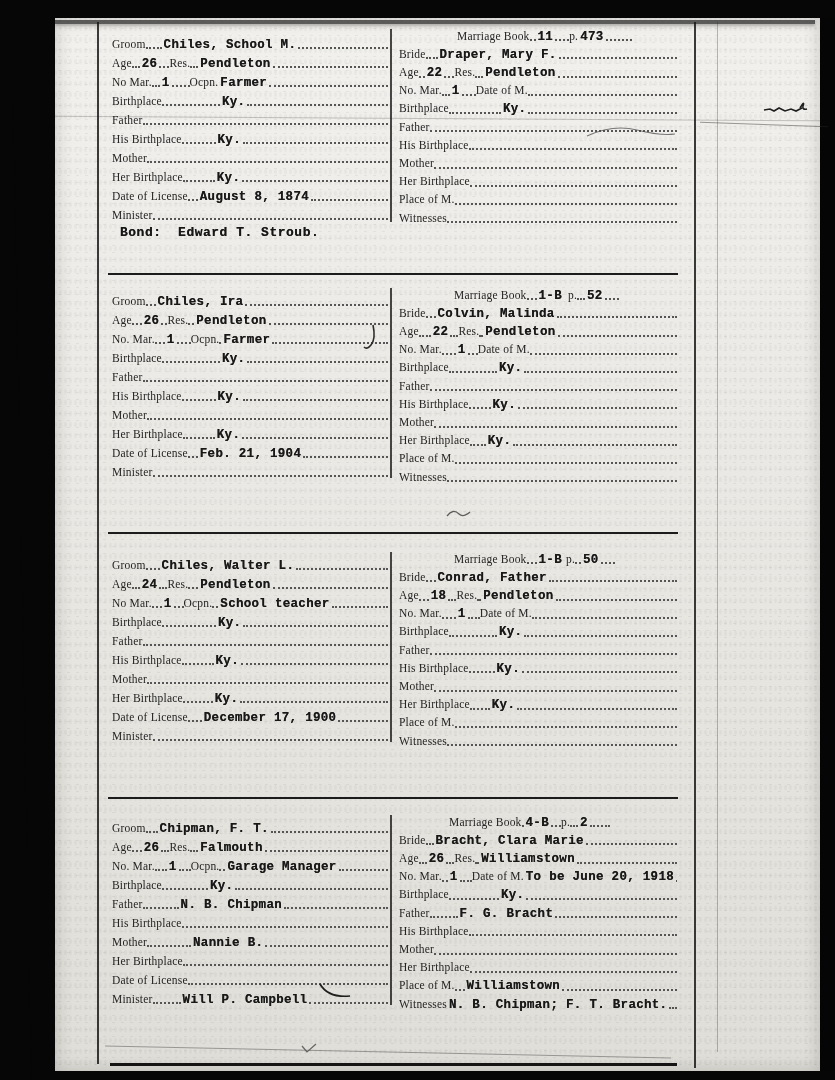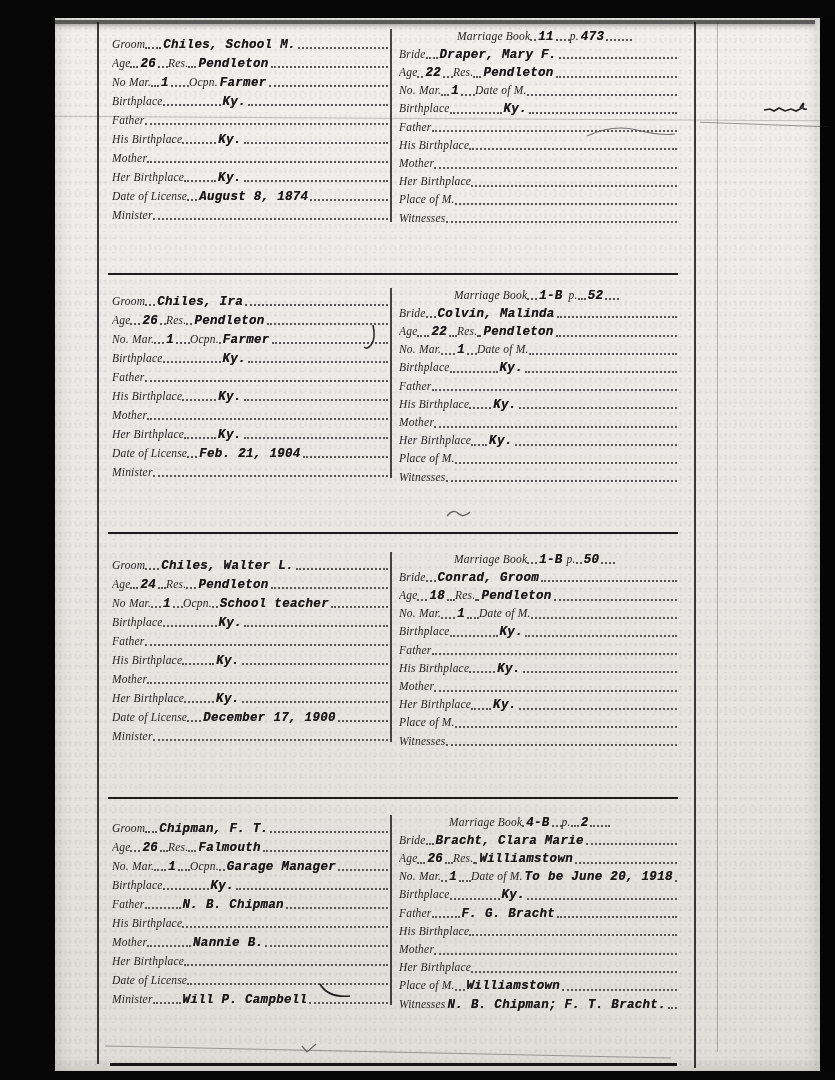--- a/index.html
+++ b/index.html
@@ -1,18 +1,18 @@
 <!DOCTYPE html>
 <html><head>
 <meta charset="utf-8">
 <style>
   html,body{margin:0;padding:0;}
   body{width:835px;height:1080px;position:relative;background:#050505;overflow:hidden;
        font-family:"Liberation Sans",sans-serif;}
-  .scan{position:absolute;inset:0;font-style:italic;}
+  .scan{position:absolute;inset:0;}
   
   .paper{position:absolute;left:55px;top:18px;width:765px;height:1053px;
     background-color:#e9e7e1;
     background-image:
       radial-gradient(rgba(0,0,0,0.05) 1px, transparent 1.3px),
       radial-gradient(rgba(0,0,0,0.035) 1px, transparent 1.5px),
       linear-gradient(rgba(255,255,255,0.4), rgba(0,0,0,0.04));
     background-size:9px 7px,5px 11px,100% 100%;
     background-position:0 0,3px 5px,0 0;
     box-shadow:inset 0 0 18px rgba(0,0,0,0.18);}
@@ -141,20 +141,21 @@
             <span class="lbl">Date of License</span>
             <span class="dots" style="width: 10px;"></span>
             <span class="val">August 8, 1874</span>
             <span class="dots fill"></span>
           </div>
           <div class="row">
             <span class="lbl">Minister</span>
             <span class="dots fill"></span>
           </div>
         </div>
+        <div class="bond">Bond:  Edward T. Stroub.</div>
       </div>
     <div class="divider"></div>
     <div class="col-right">
         <div class="rows">
           <div class="row">
             <span class="sp" style="width: 58px;"></span>
             <span class="lbl">Marriage Book</span>
             <span class="dots" style="width: 6px;"></span>
             <span class="val">11</span>
             <span class="dots" style="width: 14px;"></span>
@@ -438,21 +439,21 @@
             <span class="val">1-B</span>
             <span class="sp" style="width: 2px;"></span>
             <span class="lbl">p.</span>
             <span class="dots" style="width: 6px;"></span>
             <span class="val">50</span>
             <span class="dots" style="width: 14px;"></span>
           </div>
           <div class="row">
             <span class="lbl">Bride</span>
             <span class="dots" style="width: 10px;"></span>
-            <span class="val">Conrad, Groom</span>
+            <span class="val">Conrad, Father</span>
             <span class="dots fill"></span>
           </div>
           <div class="row">
             <span class="lbl">Age</span>
             <span class="dots" style="width: 10px;"></span>
             <span class="val">18</span>
             <span class="dots" style="width: 8px;"></span>
             <span class="lbl">Res.</span>
             <span class="dots" style="width: 4px;"></span>
             <span class="val">Pendleton</span>

